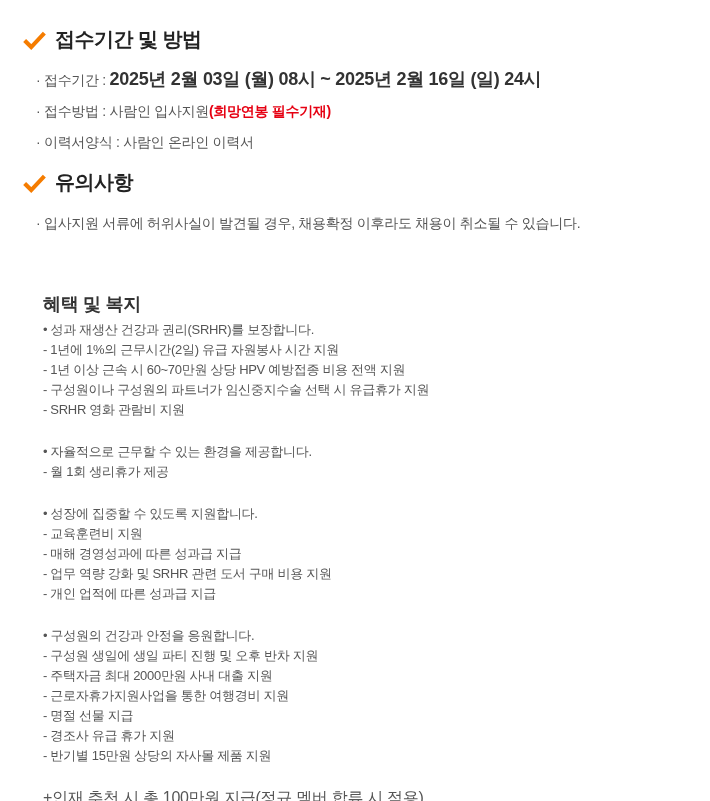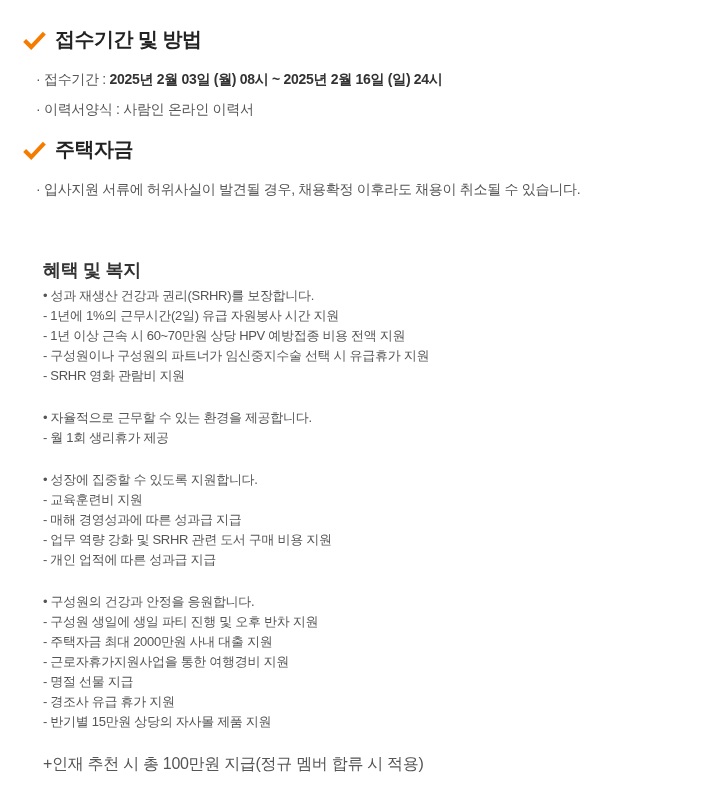--- a/index.html
+++ b/index.html
@@ -53,21 +53,21 @@
   .top-item{
     font-size:14px;
     line-height:30px;
     color:var(--body-text);
     letter-spacing:-0.3px;
     white-space:nowrap;
   }
   .top-item .b{
     font-weight:700;
     color:var(--bold-text);
-    font-size:14px;
+    font-size:18px;
   }
   .top-item .r{
     font-weight:700;
     color:var(--red-text);
   }
   .sec-notes{margin-top:12px;}
   .sec-notes .top-list{margin-top:6px;}
   
   .benefits{
     margin:56px 0 0 33px;
@@ -107,30 +107,31 @@
 
   <section class="sec sec-apply">
     <h2 class="sec-head">
       <svg class="check-svg" viewBox="0 0 28 24" aria-hidden="true">
         <path d="M2 12 L10 20 L26 3"></path>
       </svg>
       <span>접수기간 및 방법</span>
     </h2>
     <ul class="top-list">
       <li class="top-item"><span>· 접수기간 : </span><span class="b">2025년 2월 03일 (월) 08시 ~ 2025년 2월 16일 (일) 24시</span><span class="r"></span></li>
+      <li class="top-item"><span>· 접수방법 : 사람인 입사지원</span><span class="b"></span><span class="r">(희망연봉 필수기재)</span></li>
       <li class="top-item"><span>· 이력서양식 : 사람인 온라인 이력서</span><span class="b"></span><span class="r"></span></li>
     </ul>
   </section>
 
   <section class="sec sec-notes">
     <h2 class="sec-head">
       <svg class="check-svg" viewBox="0 0 28 24" aria-hidden="true">
         <path d="M2 12 L10 20 L26 3"></path>
       </svg>
-      <span>주택자금</span>
+      <span>유의사항</span>
     </h2>
     <ul class="top-list">
       <li class="top-item"><span>· 입사지원 서류에 허위사실이 발견될 경우, 채용확정 이후라도 채용이 취소될 수 있습니다.</span><span class="b"></span><span class="r"></span></li>
     </ul>
   </section>
 
   <div class="benefits">
     <p class="benefits-head">혜택 및 복지</p>
 
     <div class="group">

